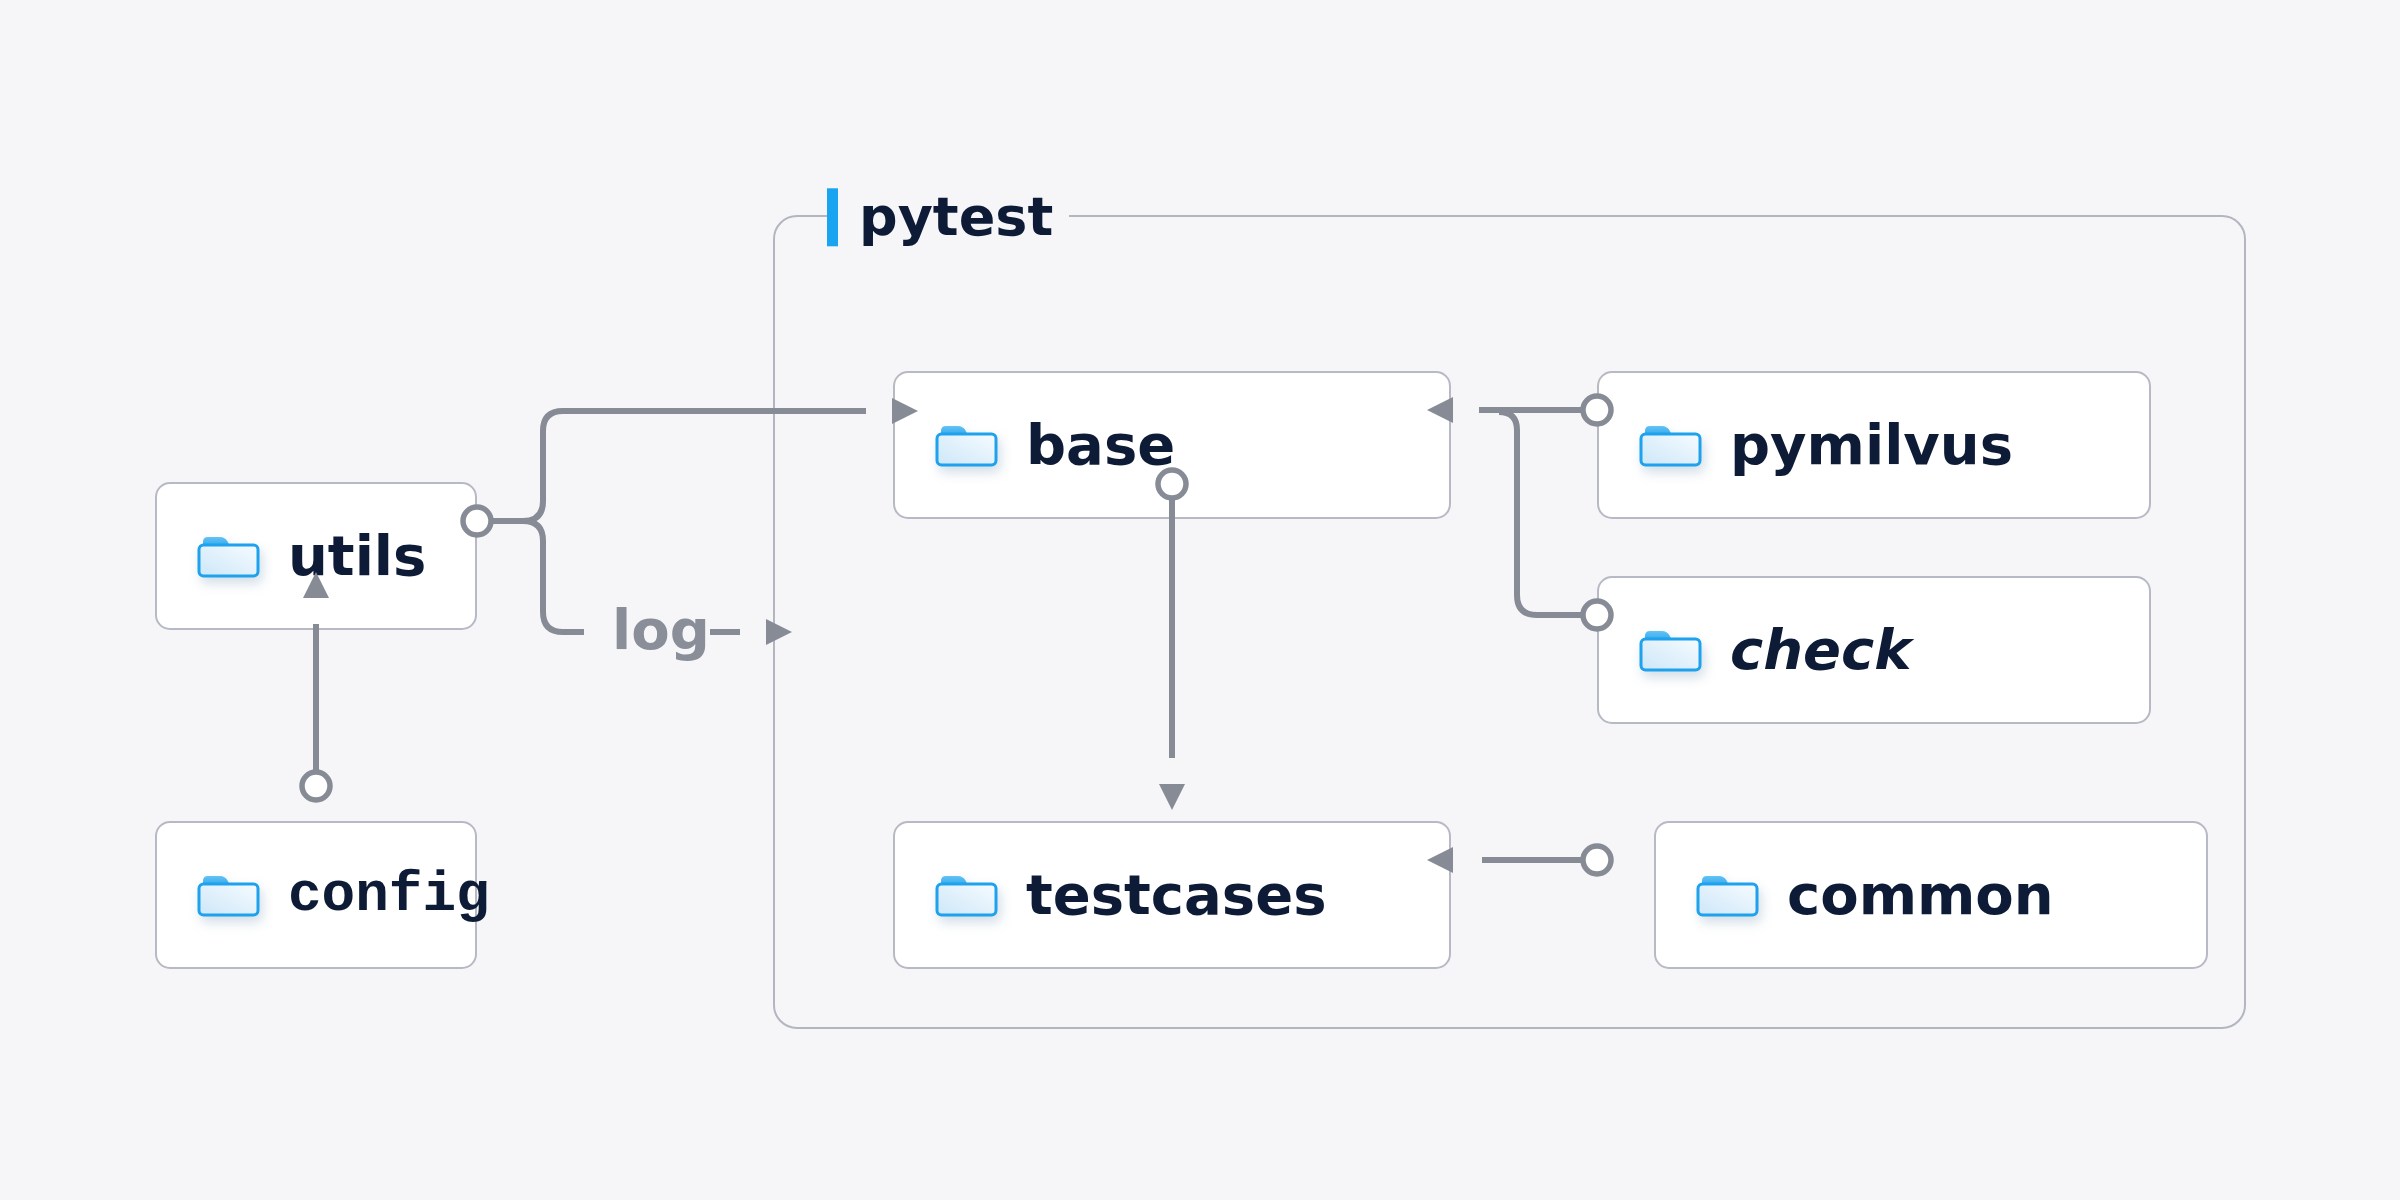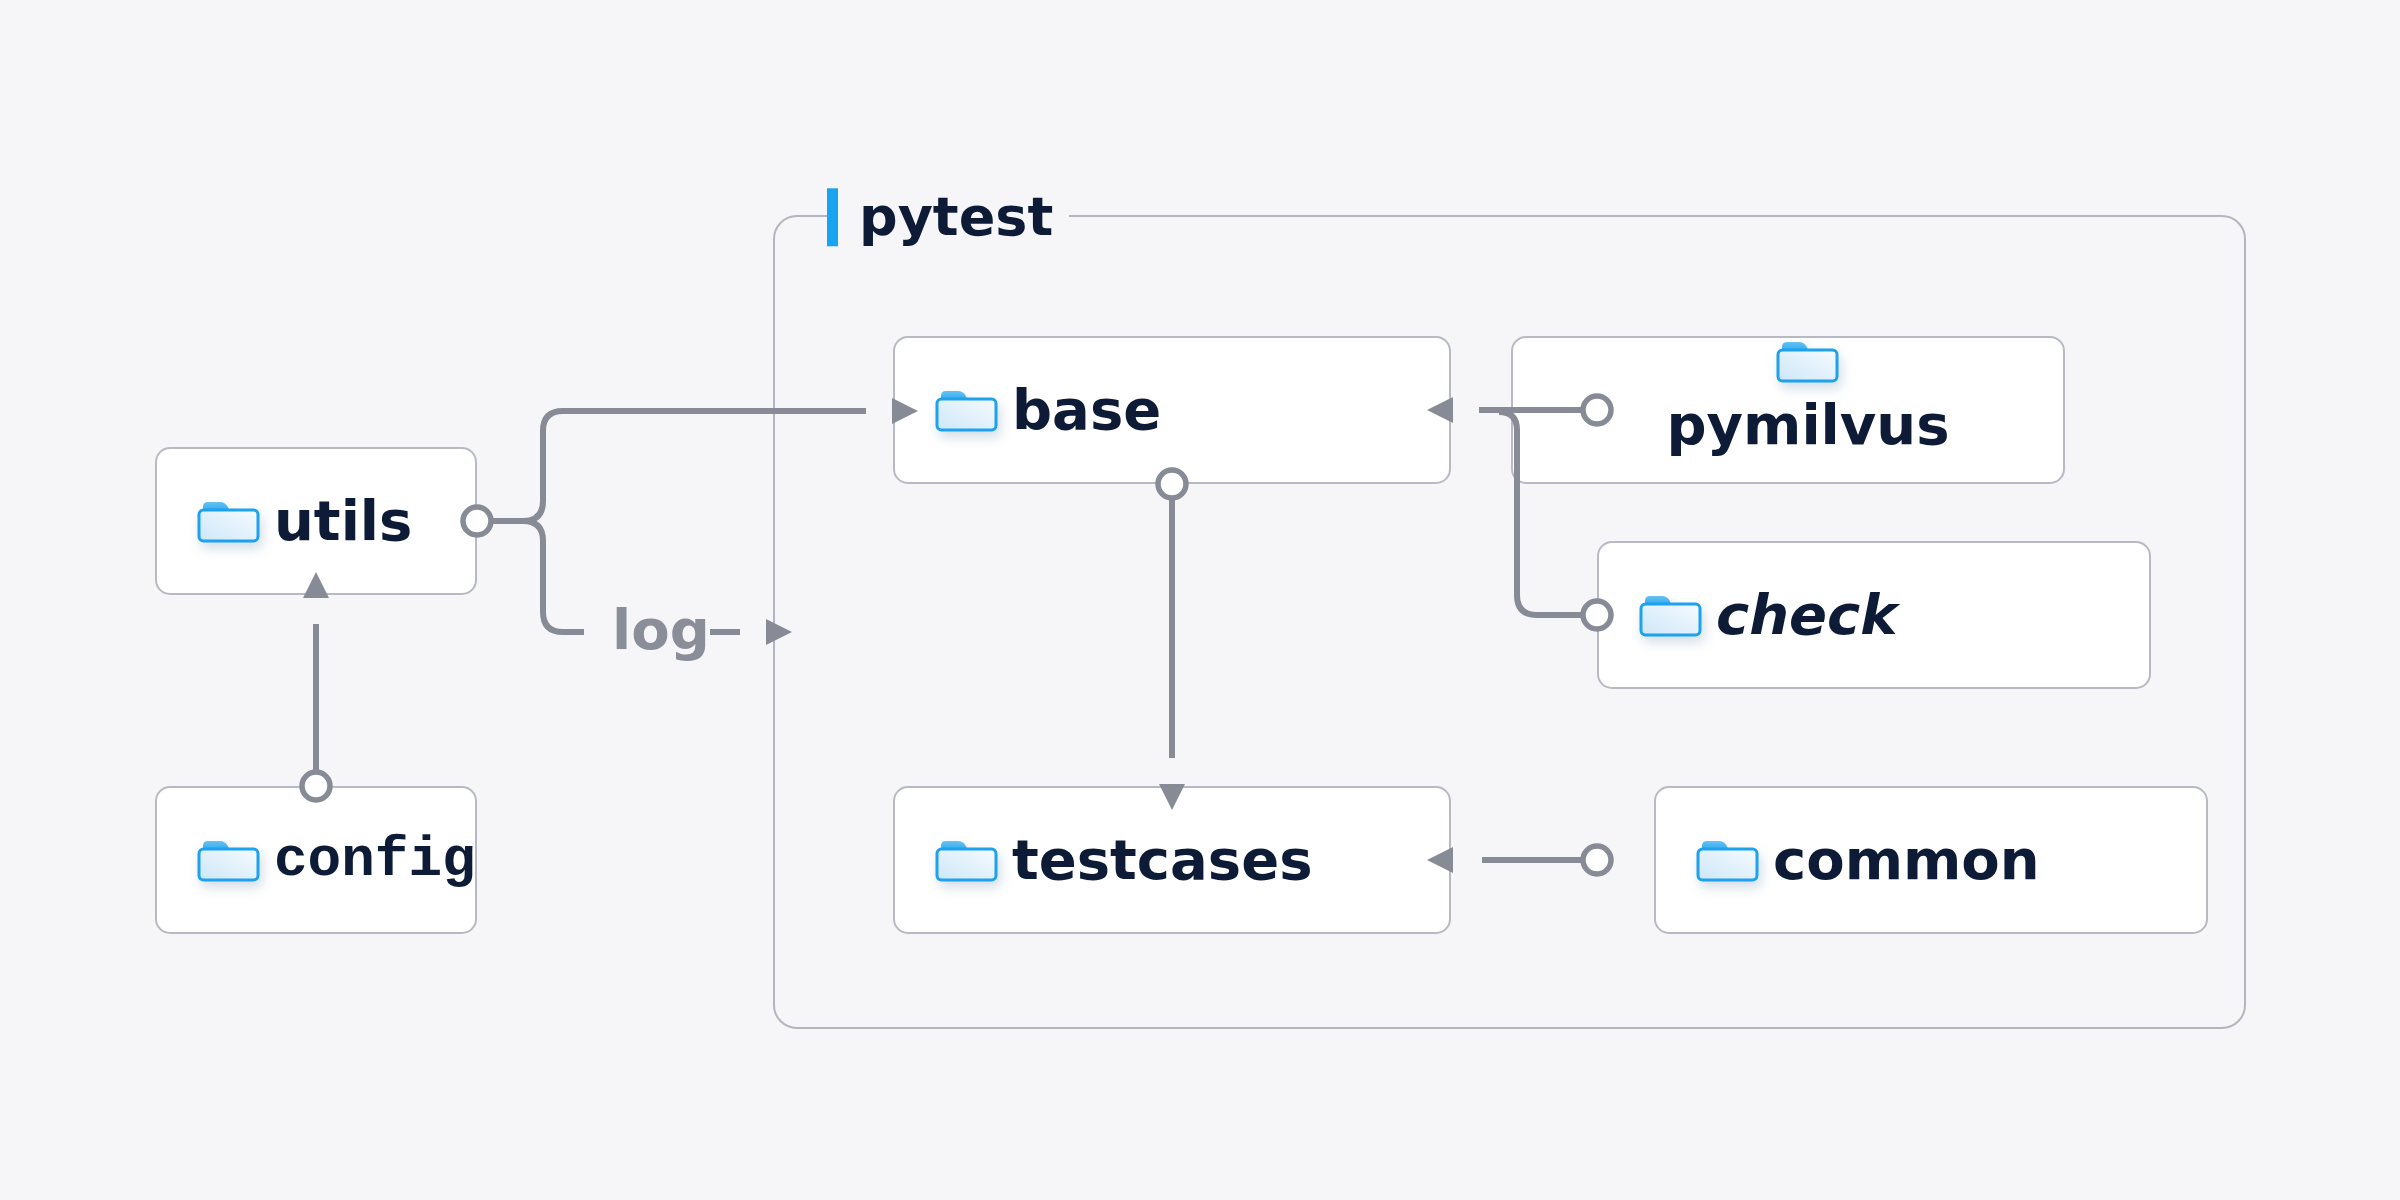--- a/index.html
+++ b/index.html
@@ -45,22 +45,23 @@
     font-size:54px;font-weight:600;color:var(--label-text);
     line-height:1.1;white-space:nowrap;
   }
   .node{
     position:absolute;
     background:var(--box-bg);
     border:2.5px solid var(--box-border);
     border-radius:15px;
     box-sizing:border-box;
     display:flex;align-items:center;
-    padding-left:40px;gap:13px;
+    padding-left:40px;gap:27px;
     z-index:2;
+    margin-top:35px;
   }
   .node .label{
     font-size:56px;font-weight:600;color:var(--label-text);
     line-height:1;white-space:nowrap;
   }
   .folder{
     flex:0 0 auto;
     filter:drop-shadow(3px 6px 6px rgba(110,145,175,0.30));
   }
   .log-label{
@@ -103,21 +104,21 @@
         </svg>
         <span class="label">config</span>
       </div>
       <div class="node" style="left: 893px; top: 336px; width: 558px; height: 148px;">
         <svg class="folder" width="64" height="46" viewBox="0 0 64 46">
           <path d="M6 16 V9 Q6 4 11 4 H23 Q28 4 30.5 8.5 L34.5 16 Z" fill="url(#ftab)"></path>
           <rect x="2" y="12" width="59" height="31" rx="4.5" fill="url(#fbody)" stroke="var(--folder-stroke)" stroke-width="3"></rect>
         </svg>
         <span class="label">base</span>
       </div>
-      <div class="node" style="left: 1511px; top: 336px; width: 554px; height: 148px; flex-direction: column;">
+      <div class="node" style="left: 1597px; top: 336px; width: 554px; height: 148px;">
         <svg class="folder" width="64" height="46" viewBox="0 0 64 46">
           <path d="M6 16 V9 Q6 4 11 4 H23 Q28 4 30.5 8.5 L34.5 16 Z" fill="url(#ftab)"></path>
           <rect x="2" y="12" width="59" height="31" rx="4.5" fill="url(#fbody)" stroke="var(--folder-stroke)" stroke-width="3"></rect>
         </svg>
         <span class="label">pymilvus</span>
       </div>
       <div class="node" style="left: 1597px; top: 541px; width: 554px; height: 148px; font-style: italic;">
         <svg class="folder" width="64" height="46" viewBox="0 0 64 46">
           <path d="M6 16 V9 Q6 4 11 4 H23 Q28 4 30.5 8.5 L34.5 16 Z" fill="url(#ftab)"></path>
           <rect x="2" y="12" width="59" height="31" rx="4.5" fill="url(#fbody)" stroke="var(--folder-stroke)" stroke-width="3"></rect>

